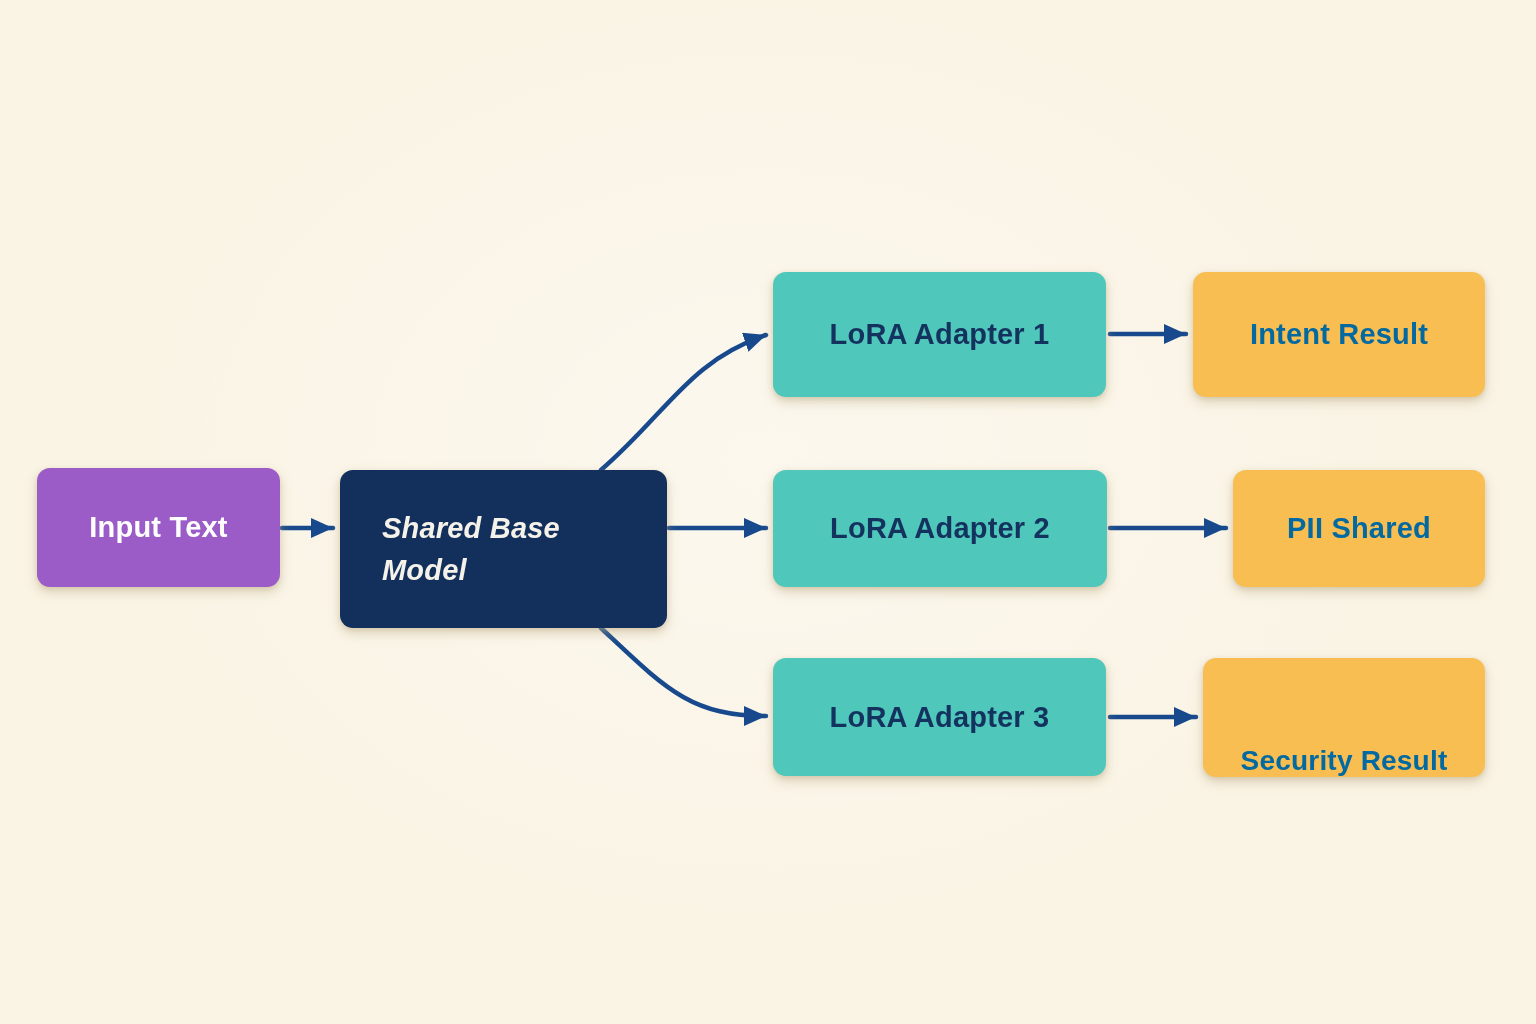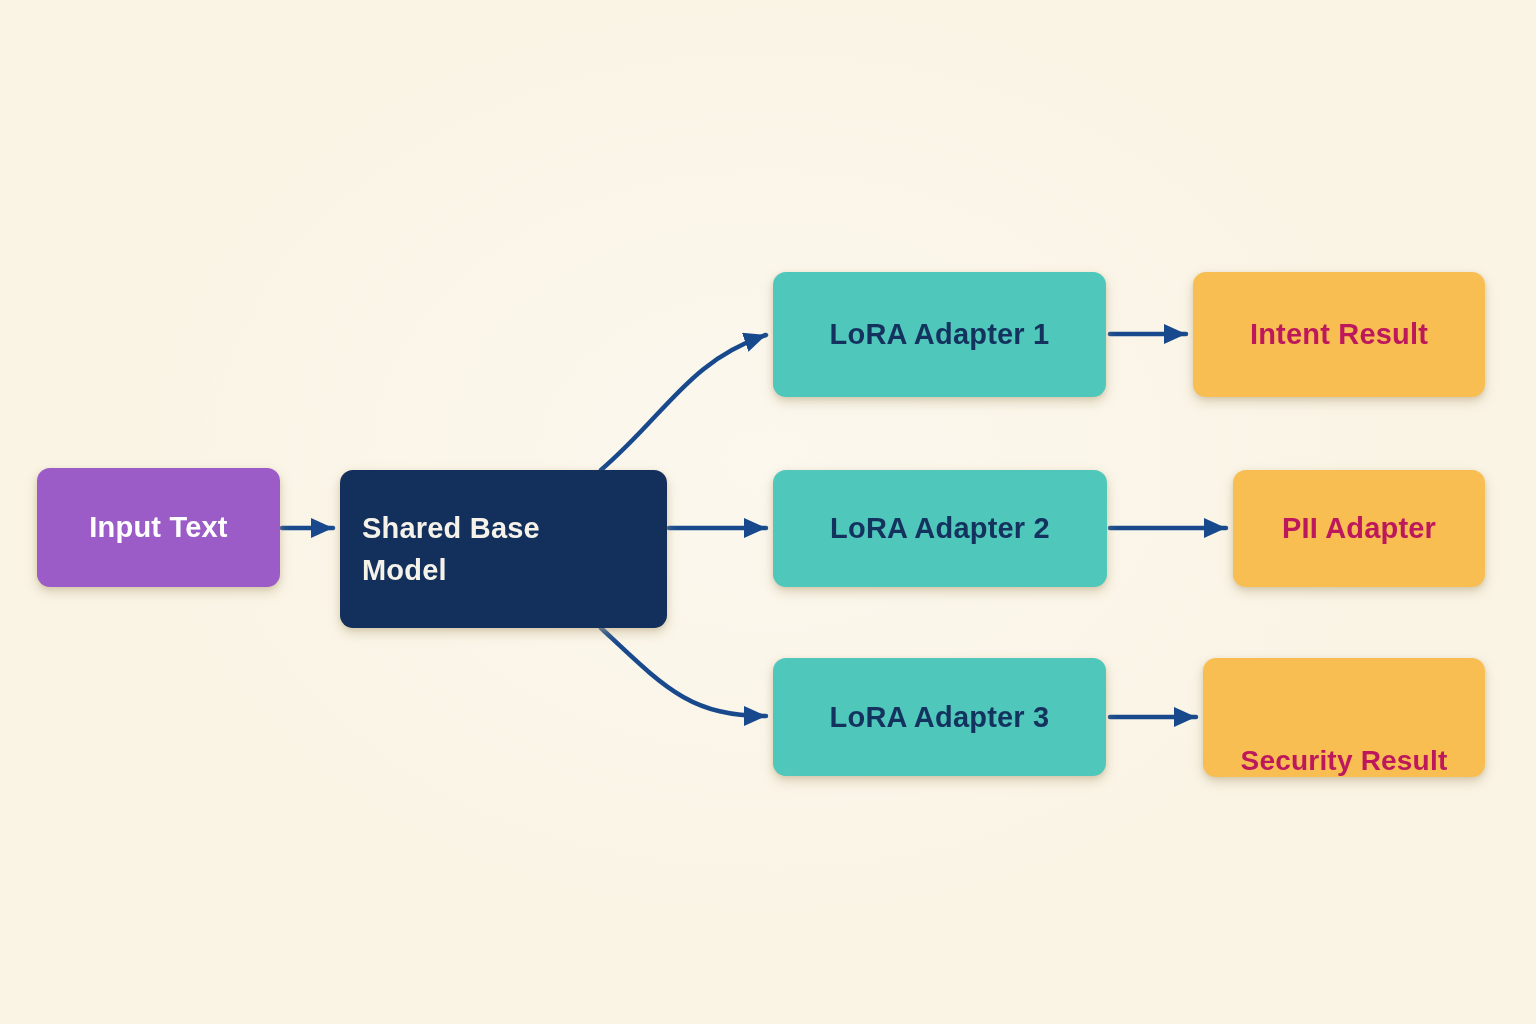--- a/index.html
+++ b/index.html
@@ -39,25 +39,25 @@
     font-weight: 700;
     font-size: 29px;
     letter-spacing: 0.2px;
     white-space: nowrap;
     box-shadow: 0 5px 12px rgba(187, 168, 128, 0.45),
                 0 2px 4px  rgba(187, 168, 128, 0.30);
   }
   .node--purple { background: #9b5cc8; color: #ffffff; }
   .node--navy   { background: #132f5c; color: #f5f2ea; }
   .node--teal   { background: #4fc7bb; color: #14325e; align-items: center; }
-  .node--amber  { background: #f8be52; color: #be185d; }
+  .node--amber  { background: #f8be52; color: #0369a1; }
 
   .node--input    { left: 37px;   top: 468px; width: 243px; height: 119px; justify-content: center; }
   .node--base     { left: 340px;  top: 470px; width: 327px; height: 158px;
-                    justify-content: flex-start; padding: 0 22px; }
+                    justify-content: flex-start; padding: 0 42px; font-style: italic; }
   .node--base .node__label { white-space: normal; line-height: 1.45; width: 205px; }
   .node--a1       { left: 773px;  top: 272px; width: 333px; height: 125px; }
   .node--a2       { left: 773px;  top: 470px; width: 334px; height: 117px; }
   .node--a3       { left: 773px;  top: 658px; width: 333px; height: 118px; border-radius: 13px; }
   .node--intent   { left: 1193px; top: 272px; width: 292px; height: 125px; }
   .node--pii      { left: 1233px; top: 470px; width: 252px; height: 117px; }
   .node--security { left: 1203px; top: 658px; width: 282px; height: 119px; font-size: 28px; align-items: flex-end; }
 </style>
 </head>
 <body>
@@ -99,20 +99,20 @@
 
   <div class="node node--teal node--a3">
     <span class="node__label">LoRA Adapter 3</span>
   </div>
 
   <div class="node node--amber node--intent">
     <span class="node__label">Intent Result</span>
   </div>
 
   <div class="node node--amber node--pii">
-    <span class="node__label">PII Adapter</span>
+    <span class="node__label">PII Shared</span>
   </div>
 
   <div class="node node--amber node--security">
     <span class="node__label">Security Result</span>
   </div>
 
 </div>
 
 </body></html>

